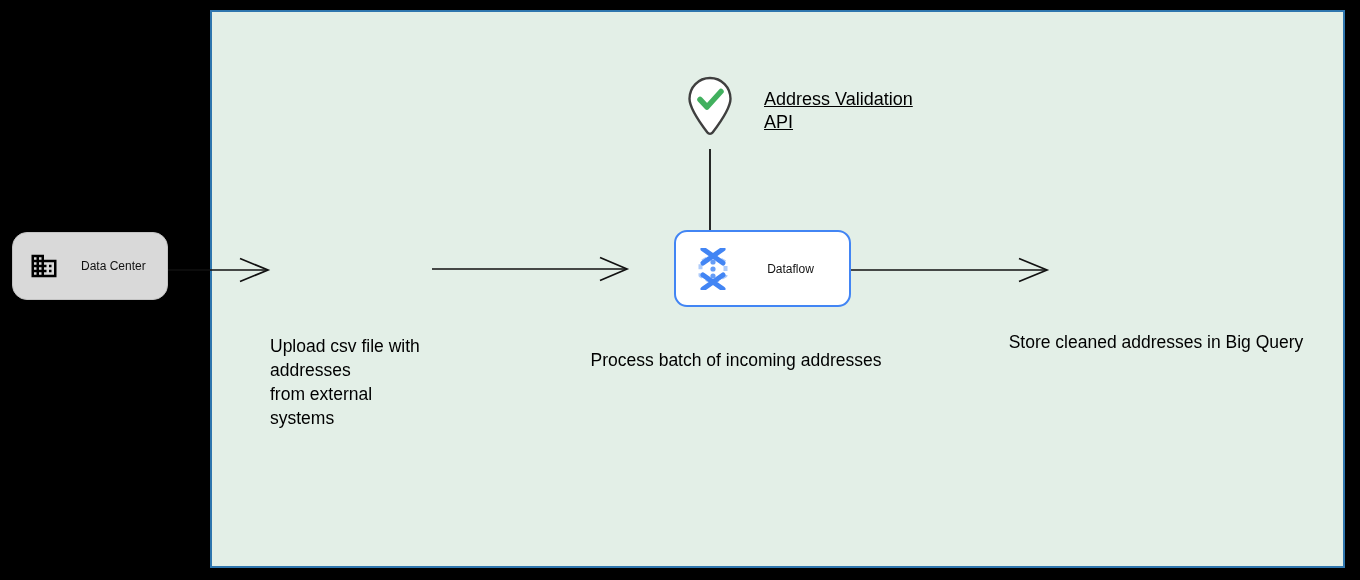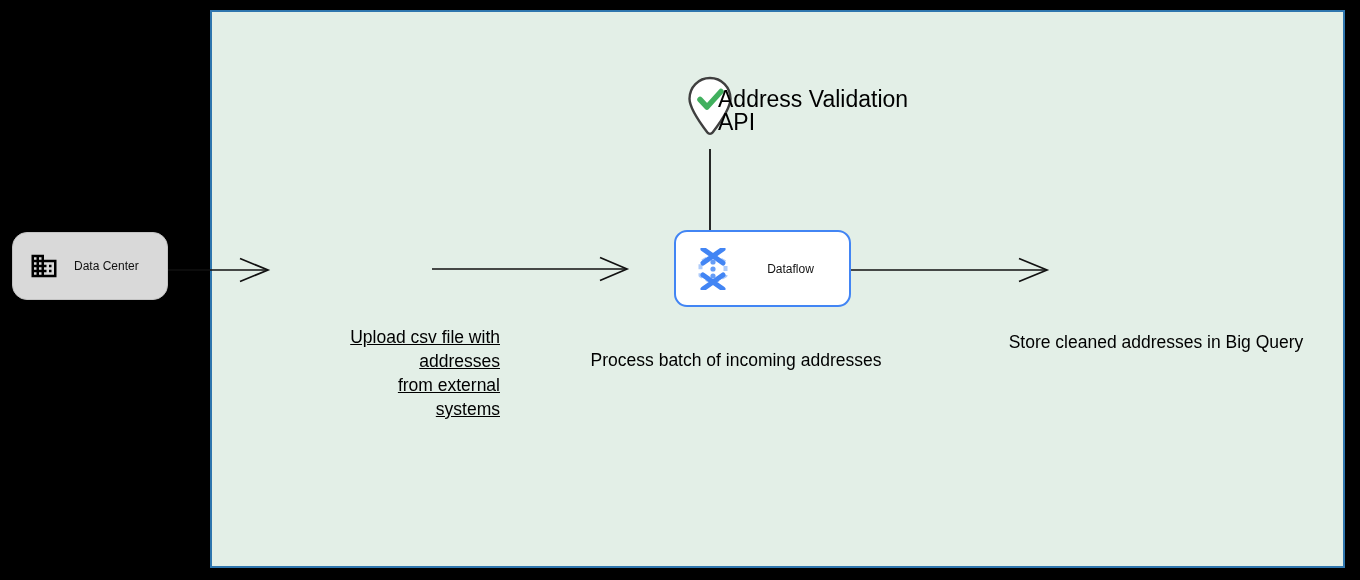--- a/index.html
+++ b/index.html
@@ -18,37 +18,37 @@
   .node {
     position: absolute; display: flex; align-items: center;
     background: #fff; border: 2px solid #4285f4; border-radius: 13px;
     padding: 0 14px 0 18px; gap: 14px;
   }
   .node .label { font-size: 12px; color: #111; flex: 1; text-align: center; }
 
   .node-data-center {
     left: 12px; top: 232px; width: 156px; height: 68px;
     background: #d9d9d9; border: 1px solid #c3c3c3; border-radius: 15px;
-    padding: 0 10px 0 16px; gap: 3px;
+    padding: 0 10px 0 16px; gap: 10px;
   }
   .node-data-center .label { text-align: left; padding-left: 12px; }
 
   .node-cloud-storage { left: 270px; top: 233px; width: 160px; height: 68px; }
   .node-dataflow      { left: 630px; top: 230px; width: 177px; height: 77px; margin-left: 44px; }
   .node-bigquery      { left: 1050px; top: 232px; width: 160px; height: 68px; }
 
   .pin-wrap { position: absolute; left: 687px; top: 76px; width: 46px; height: 62px; }
 
   .api-label {
-    position: absolute; left: 718px; top: 88px; width: 200px;
-    font-size: 23px; line-height: 23px; color: #000; white-space: pre-line;
+    position: absolute; left: 764px; top: 88px; width: 200px;
+    font-size: 18px; line-height: 23px; color: #000; white-space: pre-line; text-decoration: underline;
   }
 
   .caption { position: absolute; font-size: 17.5px; line-height: 24px; color: #000; white-space: pre-line; }
-  .caption-cloud-storage { left: 270px; top: 325px; width: 230px; text-align: right; text-decoration: underline; }
+  .caption-cloud-storage { left: 270px; top: 334px; width: 230px; text-align: left; }
   .caption-dataflow     { left: 556px; top: 348px; width: 360px; text-align: center; }
   .caption-bigquery     { left: 976px; top: 330px; width: 360px; text-align: center; }
 
   .icon { flex: 0 0 auto; display: block; }
 </style>
 </head>
 <body>
 
 <div class="canvas">
 

